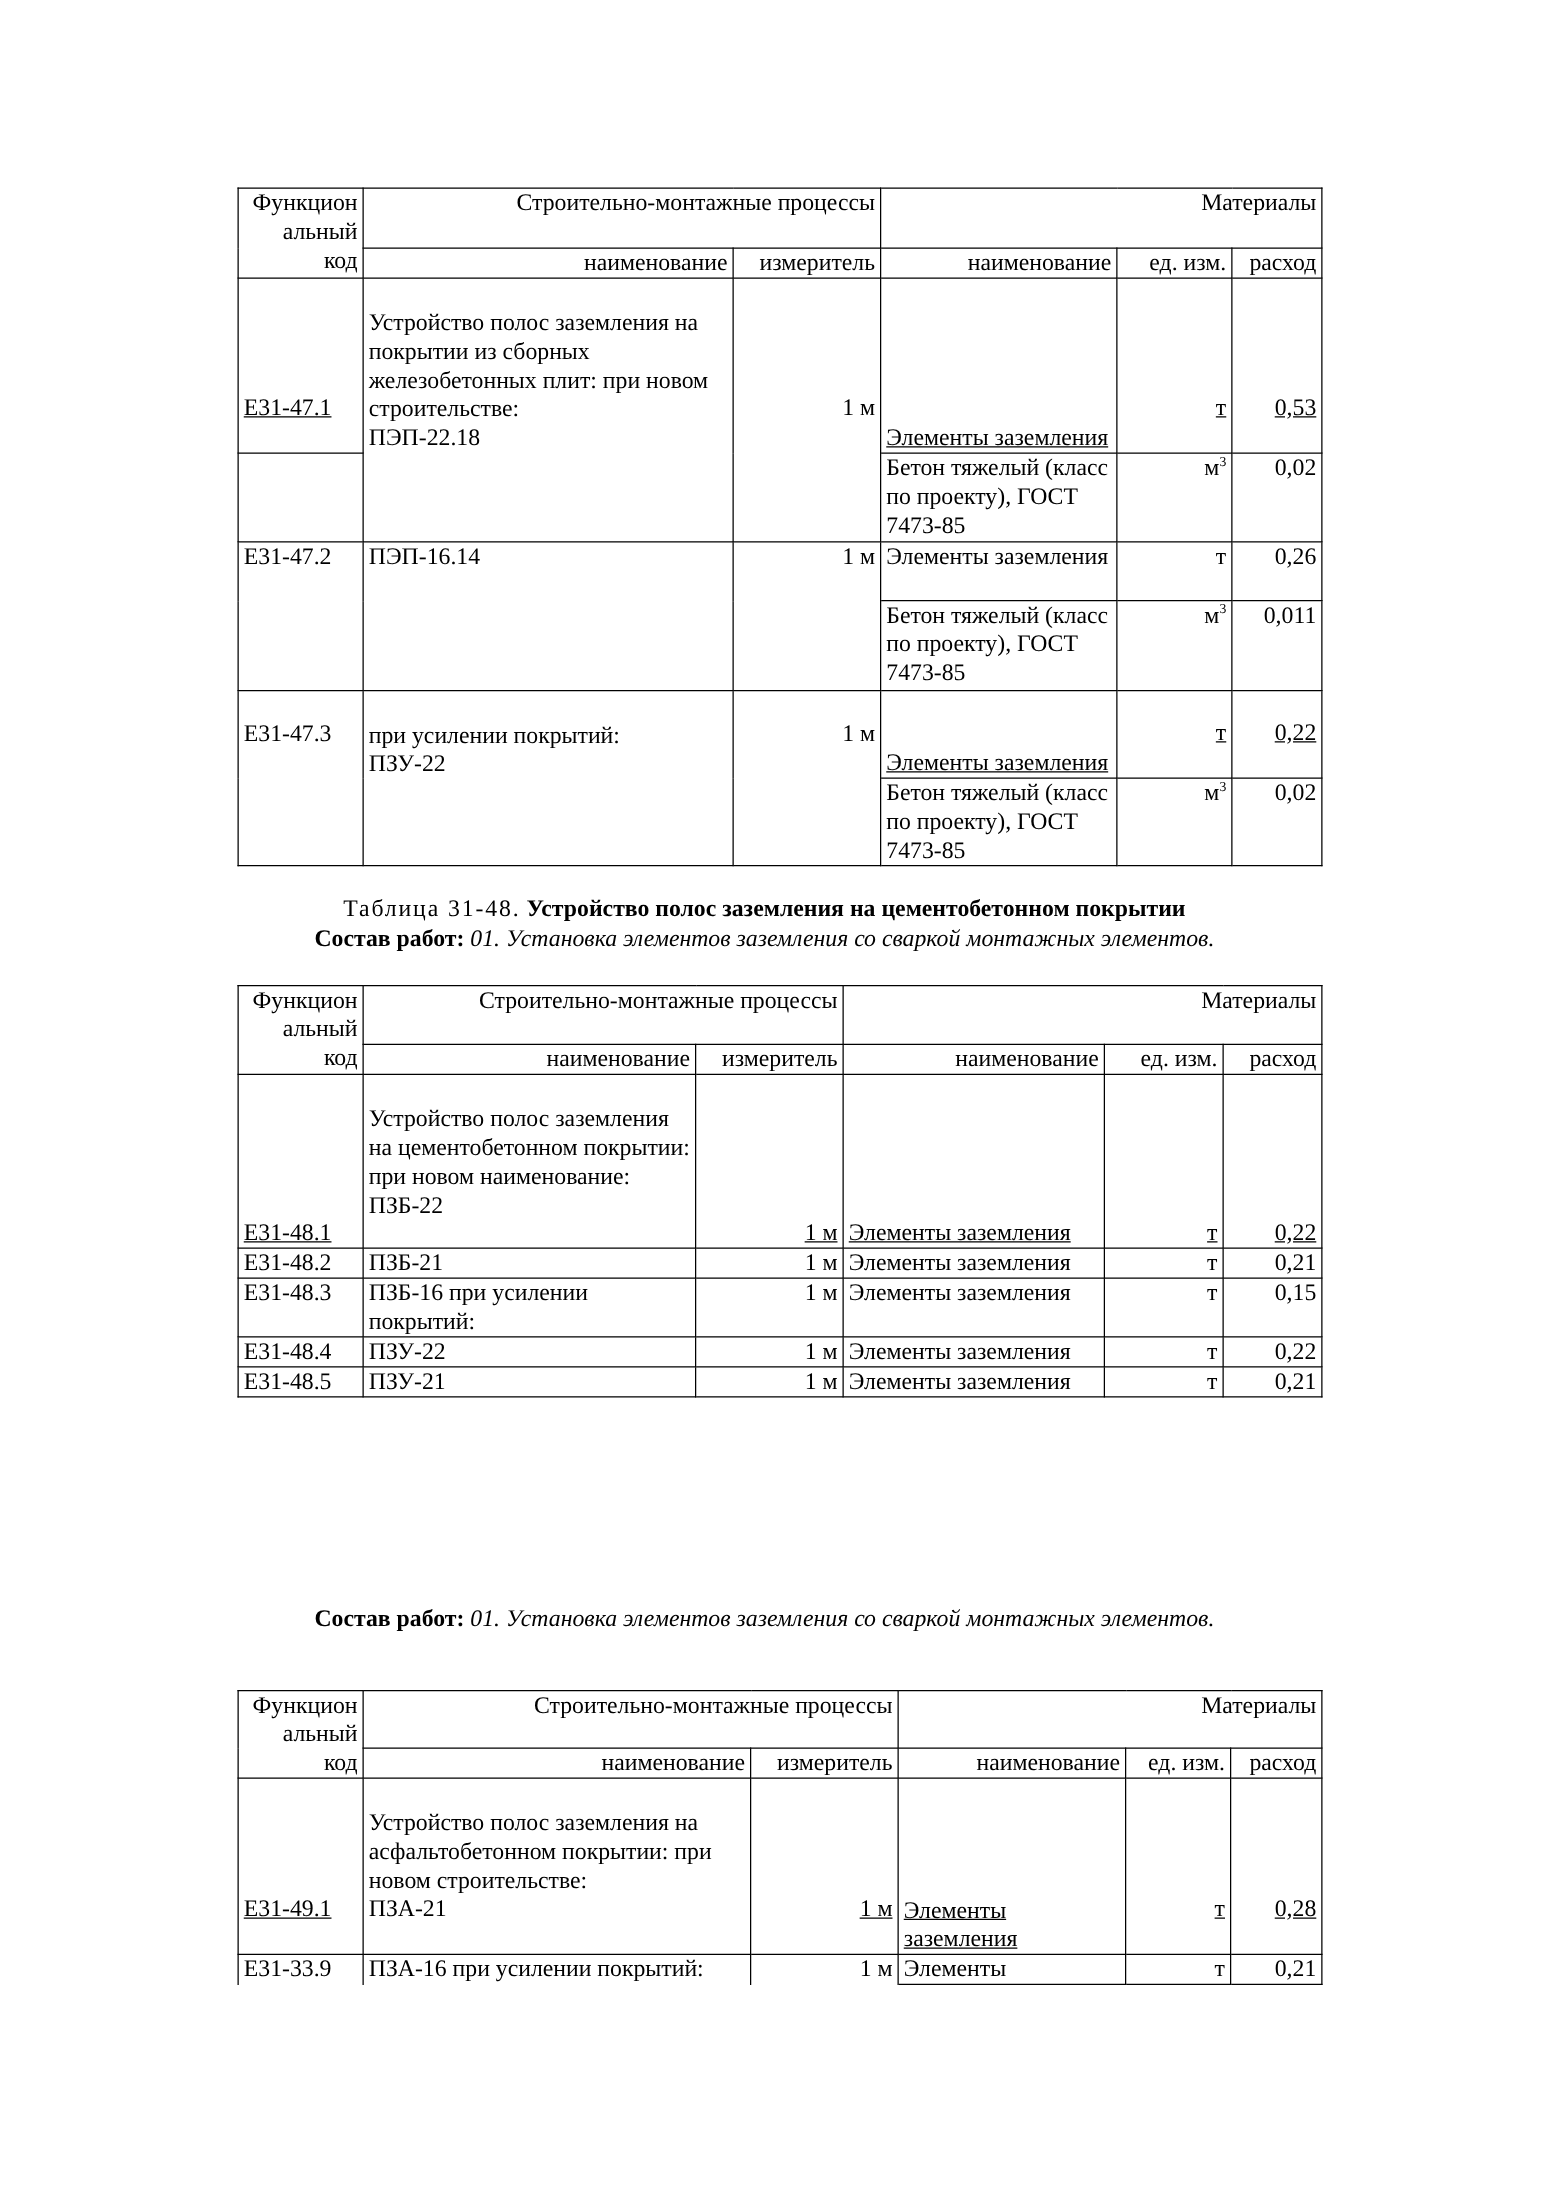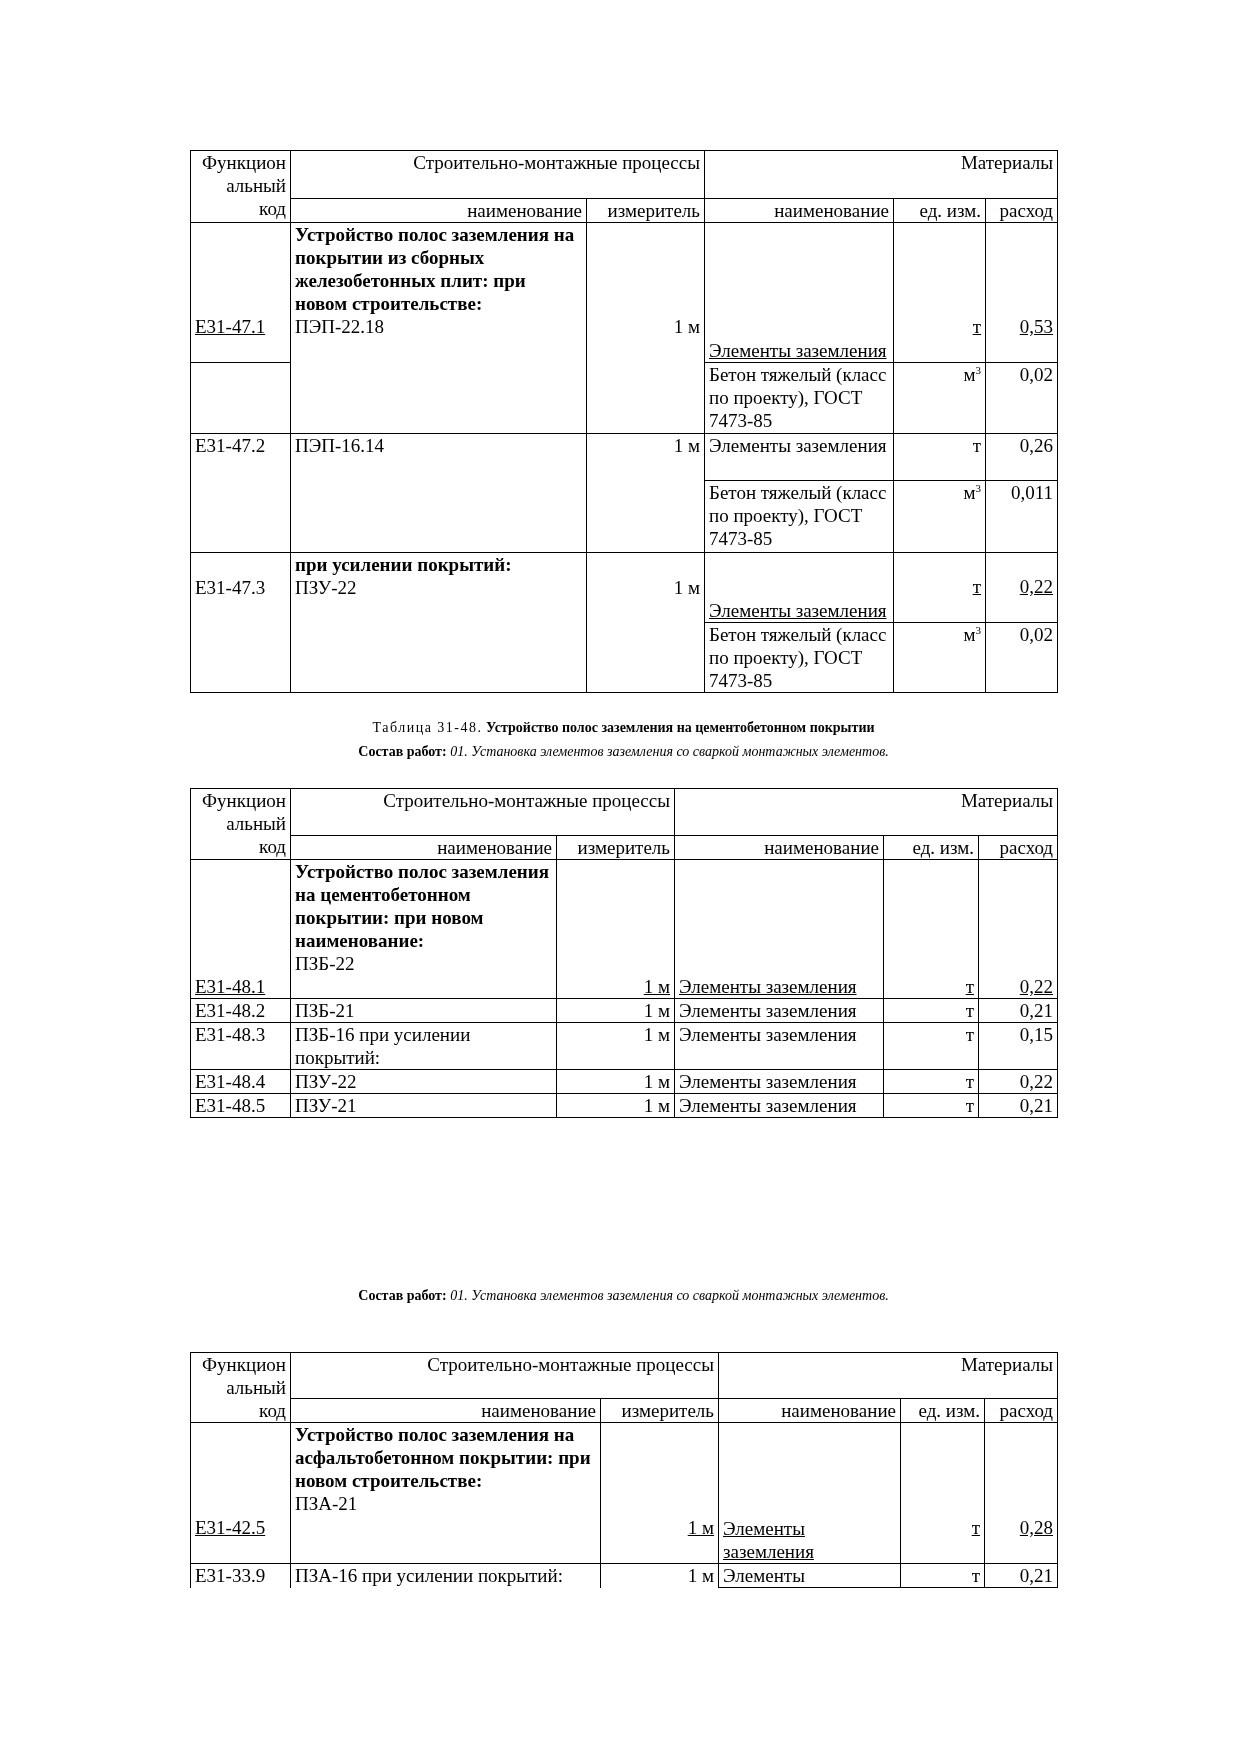--- a/index.html
+++ b/index.html
@@ -1,24 +1,24 @@
 <!DOCTYPE html>
 <html><head>
 <meta charset="utf-8">
 <style>
   html, body { margin: 0; padding: 0; background: #ffffff; }
   body { width: 1240px; height: 1755px; position: relative; overflow: hidden;
          font-family: "Liberation Serif", serif; color: #000; font-size: 19px; }
   .tbl { position: absolute; left: 190px; border-collapse: collapse; table-layout: fixed; }
   .tbl td { border: 1.5px solid #000; padding: 0 4px; line-height: 23px; vertical-align: top; font-size: 19px; }
   .c { text-align: right; }
-  .b { font-weight: bold; }
+  .b { font-weight: normal; margin-top: 24px; }
   .bot { vertical-align: bottom !important; text-decoration: underline; }
   sup { font-size: 11px; line-height: 0; }
-  .caption { position: absolute; left: 190px; width: 867px; text-align: center; font-size: 14px; line-height: 24px; }
+  .caption { position: absolute; left: 178px; width: 867px; text-align: center; font-size: 19px; line-height: 24px; }
   .caption .lbl { letter-spacing: 1.5px; }
   .caption i { font-style: italic; }
   .nob { border-bottom: none !important; }
 </style>
 </head>
 <body>
 
 <table class="tbl" style="top:150px; width:867px;">
   <colgroup>
       <col style="width:100px">
@@ -207,21 +207,21 @@
     <td colspan="3" class="c">Материалы</td>
   </tr>
   <tr style="height:24px">
     <td class="c">наименование</td>
     <td class="c">измеритель</td>
     <td class="c">наименование</td>
     <td class="c">ед. изм.</td>
     <td class="c">расход</td>
   </tr>
   <tr style="height:141px">
-    <td class="bot" style="padding-bottom:24px">Е31-42.5</td>
+    <td class="bot" style="padding-bottom:24px">Е31-49.1</td>
     <td>
       <div class="b">Устройство полос заземления на асфальтобетонном покрытии: при новом строительстве:</div>
       <div>ПЗА-21</div>
     </td>
     <td class="c bot" style="padding-bottom:24px">1 м</td>
     <td class="bot">Элементы заземления</td>
     <td class="c bot" style="padding-bottom:24px">т</td>
     <td class="c bot" style="padding-bottom:24px">0,28</td>
   </tr>
   <tr style="height:24px">

